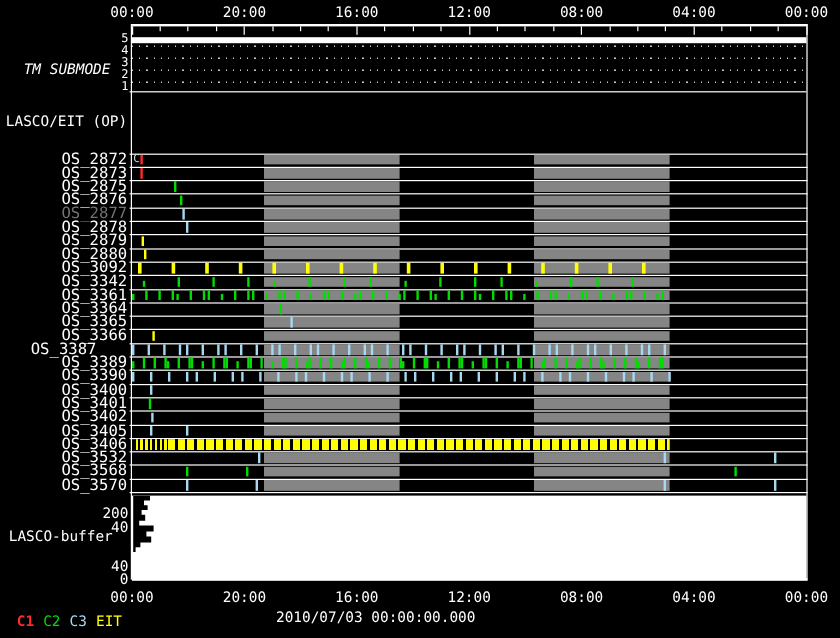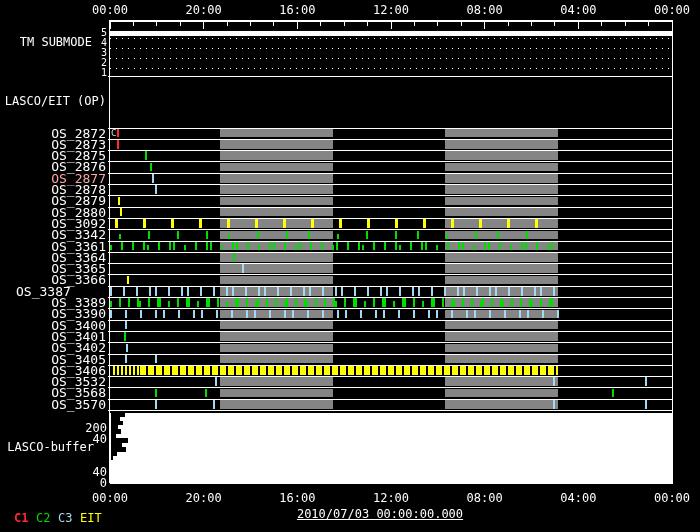--- a/index.html
+++ b/index.html
@@ -1,23 +1,23 @@
 <!DOCTYPE html>
 <html><head>
 <meta charset="utf-8">
 <style>
   html,body{margin:0;padding:0;background:#000;}
   #screen{position:relative;width:700px;height:532px;background:#000;overflow:hidden;
           font-family:"DejaVu Sans Mono","Liberation Mono",monospace;color:#fff;}
   .lbl{position:absolute;color:#fff;font-size:12px;line-height:12px;white-space:pre;}
   .right{text-align:right;}
-  #tm-label{left:0;top:36px;width:92px;}
+  #tm-label{left:0;top:52px;width:92px;font-style:italic;}
   #op-label{left:0;top:95px;width:106px;}
   #buf-label{left:0;top:441px;width:94px;}
-  #date-label{left:230px;top:508px;width:300px;text-align:center;text-decoration:underline;}
+  #date-label{left:230px;top:508px;width:300px;text-align:left;}
 </style>
 </head>
 <body>
 
 <div id="screen">
   <div id="tm-label" class="lbl right">TM SUBMODE</div>
   <div id="op-label" class="lbl right">LASCO/EIT (OP)</div>
   <div id="buf-label" class="lbl right">LASCO-buffer</div>
   <div id="date-label" class="lbl">2010/07/03 00:00:00.000</div>
   <div id="gen">
@@ -111,21 +111,21 @@
       <div style="position: absolute; left: 445px; top: 140.1px; width: 113px; height: 8.5px; background: rgb(133, 133, 133); z-index: 1;"></div>
       <div style="position: absolute; left: 117px; top: 140.1px; width: 2px; height: 8.5px; background: rgb(255, 42, 42); z-index: 2;"></div>
       <div style="position: absolute; left: 0px; top: 150.1px; width: 106px; text-align: right; font-size: 13px; line-height: 11.3px; color: rgb(255, 255, 255); white-space: pre;">OS_2875</div>
       <div style="position: absolute; left: 220px; top: 151.4px; width: 113px; height: 8.5px; background: rgb(133, 133, 133); z-index: 1;"></div>
       <div style="position: absolute; left: 445px; top: 151.4px; width: 113px; height: 8.5px; background: rgb(133, 133, 133); z-index: 1;"></div>
       <div style="position: absolute; left: 145px; top: 151.4px; width: 2px; height: 8.5px; background: rgb(0, 221, 0); z-index: 2;"></div>
       <div style="position: absolute; left: 0px; top: 161.4px; width: 106px; text-align: right; font-size: 13px; line-height: 11.3px; color: rgb(255, 255, 255); white-space: pre;">OS_2876</div>
       <div style="position: absolute; left: 220px; top: 162.7px; width: 113px; height: 8.5px; background: rgb(133, 133, 133); z-index: 1;"></div>
       <div style="position: absolute; left: 445px; top: 162.7px; width: 113px; height: 8.5px; background: rgb(133, 133, 133); z-index: 1;"></div>
       <div style="position: absolute; left: 150px; top: 162.7px; width: 2px; height: 8.5px; background: rgb(0, 221, 0); z-index: 2;"></div>
-      <div style="position: absolute; left: 0px; top: 172.7px; width: 106px; text-align: right; font-size: 13px; line-height: 11.3px; color: #fca5a5; white-space: pre;">OS_2877</div>
+      <div style="position: absolute; left: 0px; top: 172.7px; width: 106px; text-align: right; font-size: 13px; line-height: 11.3px; color: #737373; white-space: pre;">OS_2877</div>
       <div style="position: absolute; left: 220px; top: 174px; width: 113px; height: 8.5px; background: rgb(133, 133, 133); z-index: 1;"></div>
       <div style="position: absolute; left: 445px; top: 174px; width: 113px; height: 8.5px; background: rgb(133, 133, 133); z-index: 1;"></div>
       <div style="position: absolute; left: 152px; top: 174px; width: 2px; height: 8.5px; background: rgb(166, 216, 240); z-index: 2;"></div>
       <div style="position: absolute; left: 0px; top: 184px; width: 106px; text-align: right; font-size: 13px; line-height: 11.3px; color: rgb(255, 255, 255); white-space: pre;">OS_2878</div>
       <div style="position: absolute; left: 220px; top: 185.3px; width: 113px; height: 8.5px; background: rgb(133, 133, 133); z-index: 1;"></div>
       <div style="position: absolute; left: 445px; top: 185.3px; width: 113px; height: 8.5px; background: rgb(133, 133, 133); z-index: 1;"></div>
       <div style="position: absolute; left: 155px; top: 185.3px; width: 2px; height: 8.5px; background: rgb(166, 216, 240); z-index: 2;"></div>
       <div style="position: absolute; left: 0px; top: 195.3px; width: 106px; text-align: right; font-size: 13px; line-height: 11.3px; color: rgb(255, 255, 255); white-space: pre;">OS_2879</div>
       <div style="position: absolute; left: 220px; top: 196.6px; width: 113px; height: 8.5px; background: rgb(133, 133, 133); z-index: 1;"></div>
       <div style="position: absolute; left: 445px; top: 196.6px; width: 113px; height: 8.5px; background: rgb(133, 133, 133); z-index: 1;"></div>
@@ -230,21 +230,21 @@
       <div style="position: absolute; left: 445px; top: 253.1px; width: 113px; height: 8.5px; background: rgb(133, 133, 133); z-index: 1;"></div>
       <div style="position: absolute; left: 233px; top: 253.1px; width: 2px; height: 8.5px; background: rgb(0, 221, 0); z-index: 2;"></div>
       <div style="position: absolute; left: 0px; top: 263.1px; width: 106px; text-align: right; font-size: 13px; line-height: 11.3px; color: rgb(255, 255, 255); white-space: pre;">OS_3365</div>
       <div style="position: absolute; left: 220px; top: 264.4px; width: 113px; height: 8.5px; background: rgb(133, 133, 133); z-index: 1;"></div>
       <div style="position: absolute; left: 445px; top: 264.4px; width: 113px; height: 8.5px; background: rgb(133, 133, 133); z-index: 1;"></div>
       <div style="position: absolute; left: 242px; top: 264.4px; width: 2px; height: 8.5px; background: rgb(166, 216, 240); z-index: 2;"></div>
       <div style="position: absolute; left: 0px; top: 274.4px; width: 106px; text-align: right; font-size: 13px; line-height: 11.3px; color: rgb(255, 255, 255); white-space: pre;">OS_3366</div>
       <div style="position: absolute; left: 220px; top: 275.7px; width: 113px; height: 8.5px; background: rgb(133, 133, 133); z-index: 1;"></div>
       <div style="position: absolute; left: 445px; top: 275.7px; width: 113px; height: 8.5px; background: rgb(133, 133, 133); z-index: 1;"></div>
       <div style="position: absolute; left: 127px; top: 275.7px; width: 2px; height: 8.5px; background: rgb(255, 255, 0); z-index: 2;"></div>
-      <div style="position: absolute; left: 16px; top: 285.7px; width: 106px; text-align: left; font-size: 13px; line-height: 11.3px; color: rgb(255, 255, 255); white-space: pre;">OS_3387</div>
+      <div style="position: absolute; left: 0px; top: 285.7px; width: 106px; text-align: center; font-size: 13px; line-height: 11.3px; color: rgb(255, 255, 255); white-space: pre;">OS_3387</div>
       <div style="position: absolute; left: 220px; top: 287px; width: 113px; height: 8.5px; background: rgb(133, 133, 133); z-index: 1;"></div>
       <div style="position: absolute; left: 445px; top: 287px; width: 113px; height: 8.5px; background: rgb(133, 133, 133); z-index: 1;"></div>
       <div style="position: absolute; left: 110px; top: 287px; width: 2px; height: 8.5px; background: rgb(166, 216, 240); z-index: 2;"></div>
       <div style="position: absolute; left: 123px; top: 287px; width: 2px; height: 8.5px; background: rgb(166, 216, 240); z-index: 2;"></div>
       <div style="position: absolute; left: 136px; top: 287px; width: 2px; height: 8.5px; background: rgb(166, 216, 240); z-index: 2;"></div>
       <div style="position: absolute; left: 149px; top: 287px; width: 2px; height: 8.5px; background: rgb(166, 216, 240); z-index: 2;"></div>
       <div style="position: absolute; left: 155px; top: 287px; width: 2px; height: 8.5px; background: rgb(166, 216, 240); z-index: 2;"></div>
       <div style="position: absolute; left: 168px; top: 287px; width: 2px; height: 8.5px; background: rgb(166, 216, 240); z-index: 2;"></div>
       <div style="position: absolute; left: 181px; top: 287px; width: 2px; height: 8.5px; background: rgb(166, 216, 240); z-index: 2;"></div>
       <div style="position: absolute; left: 187px; top: 287px; width: 2px; height: 8.5px; background: rgb(166, 216, 240); z-index: 2;"></div>

